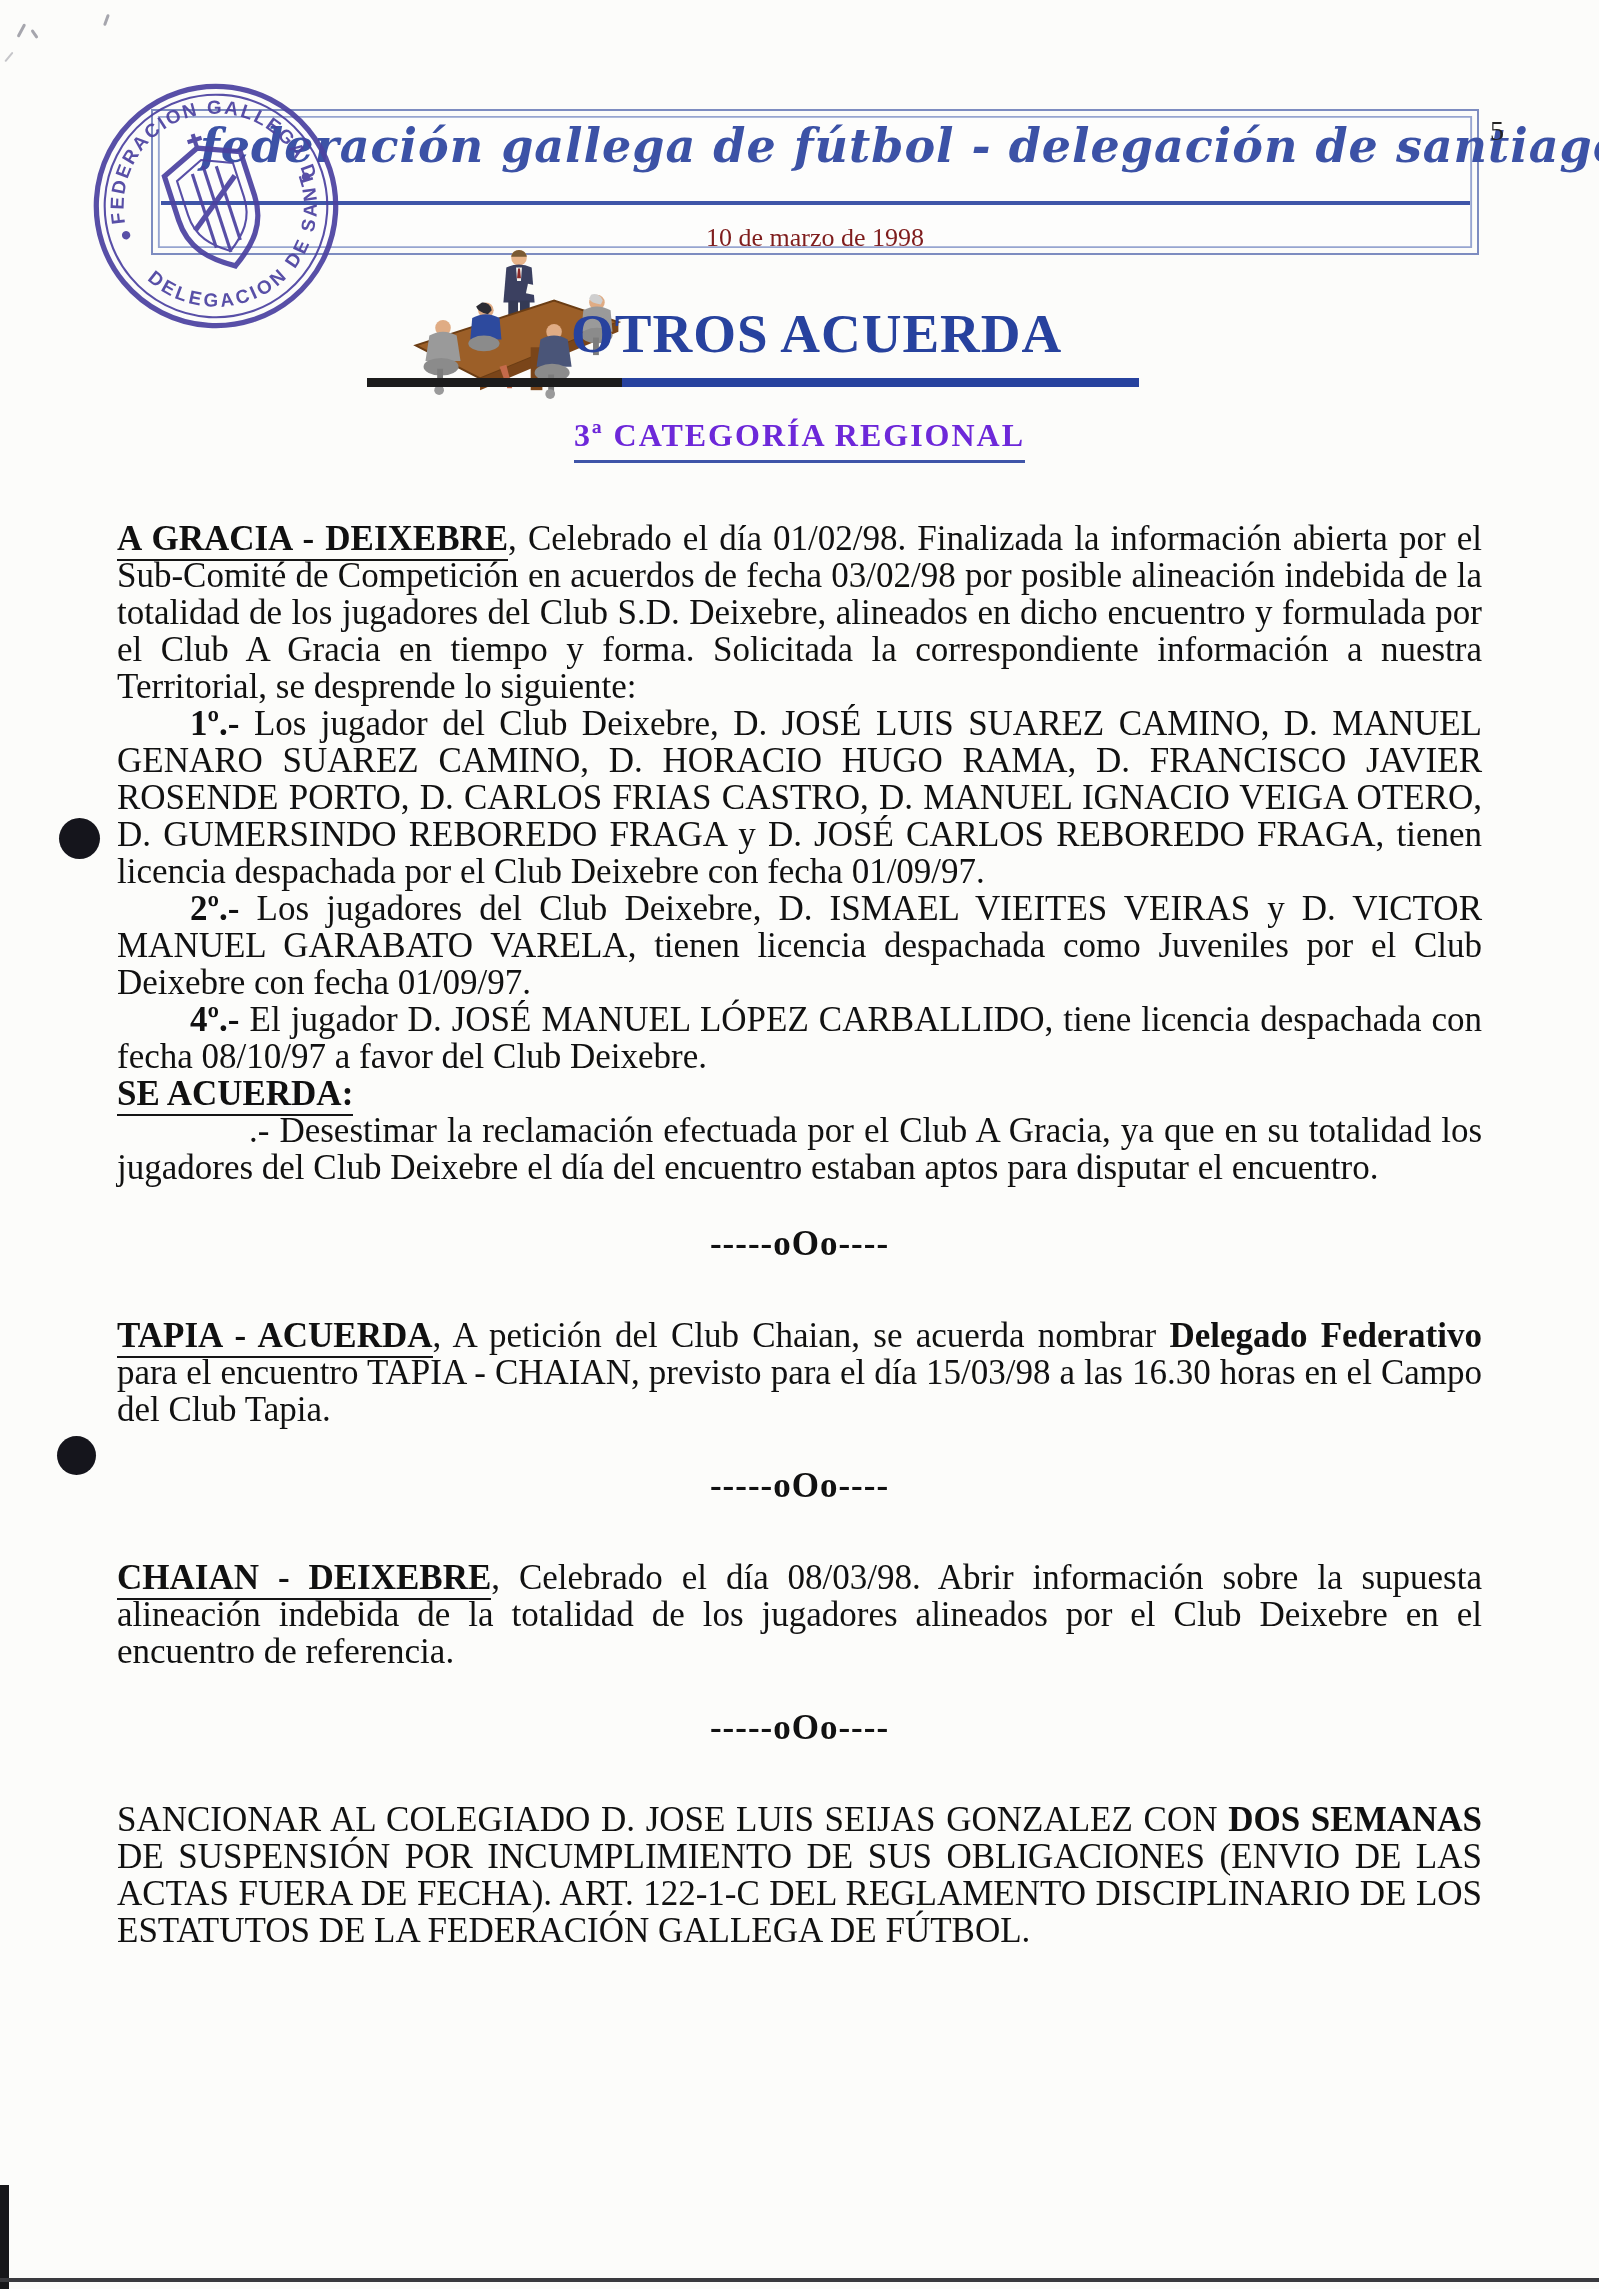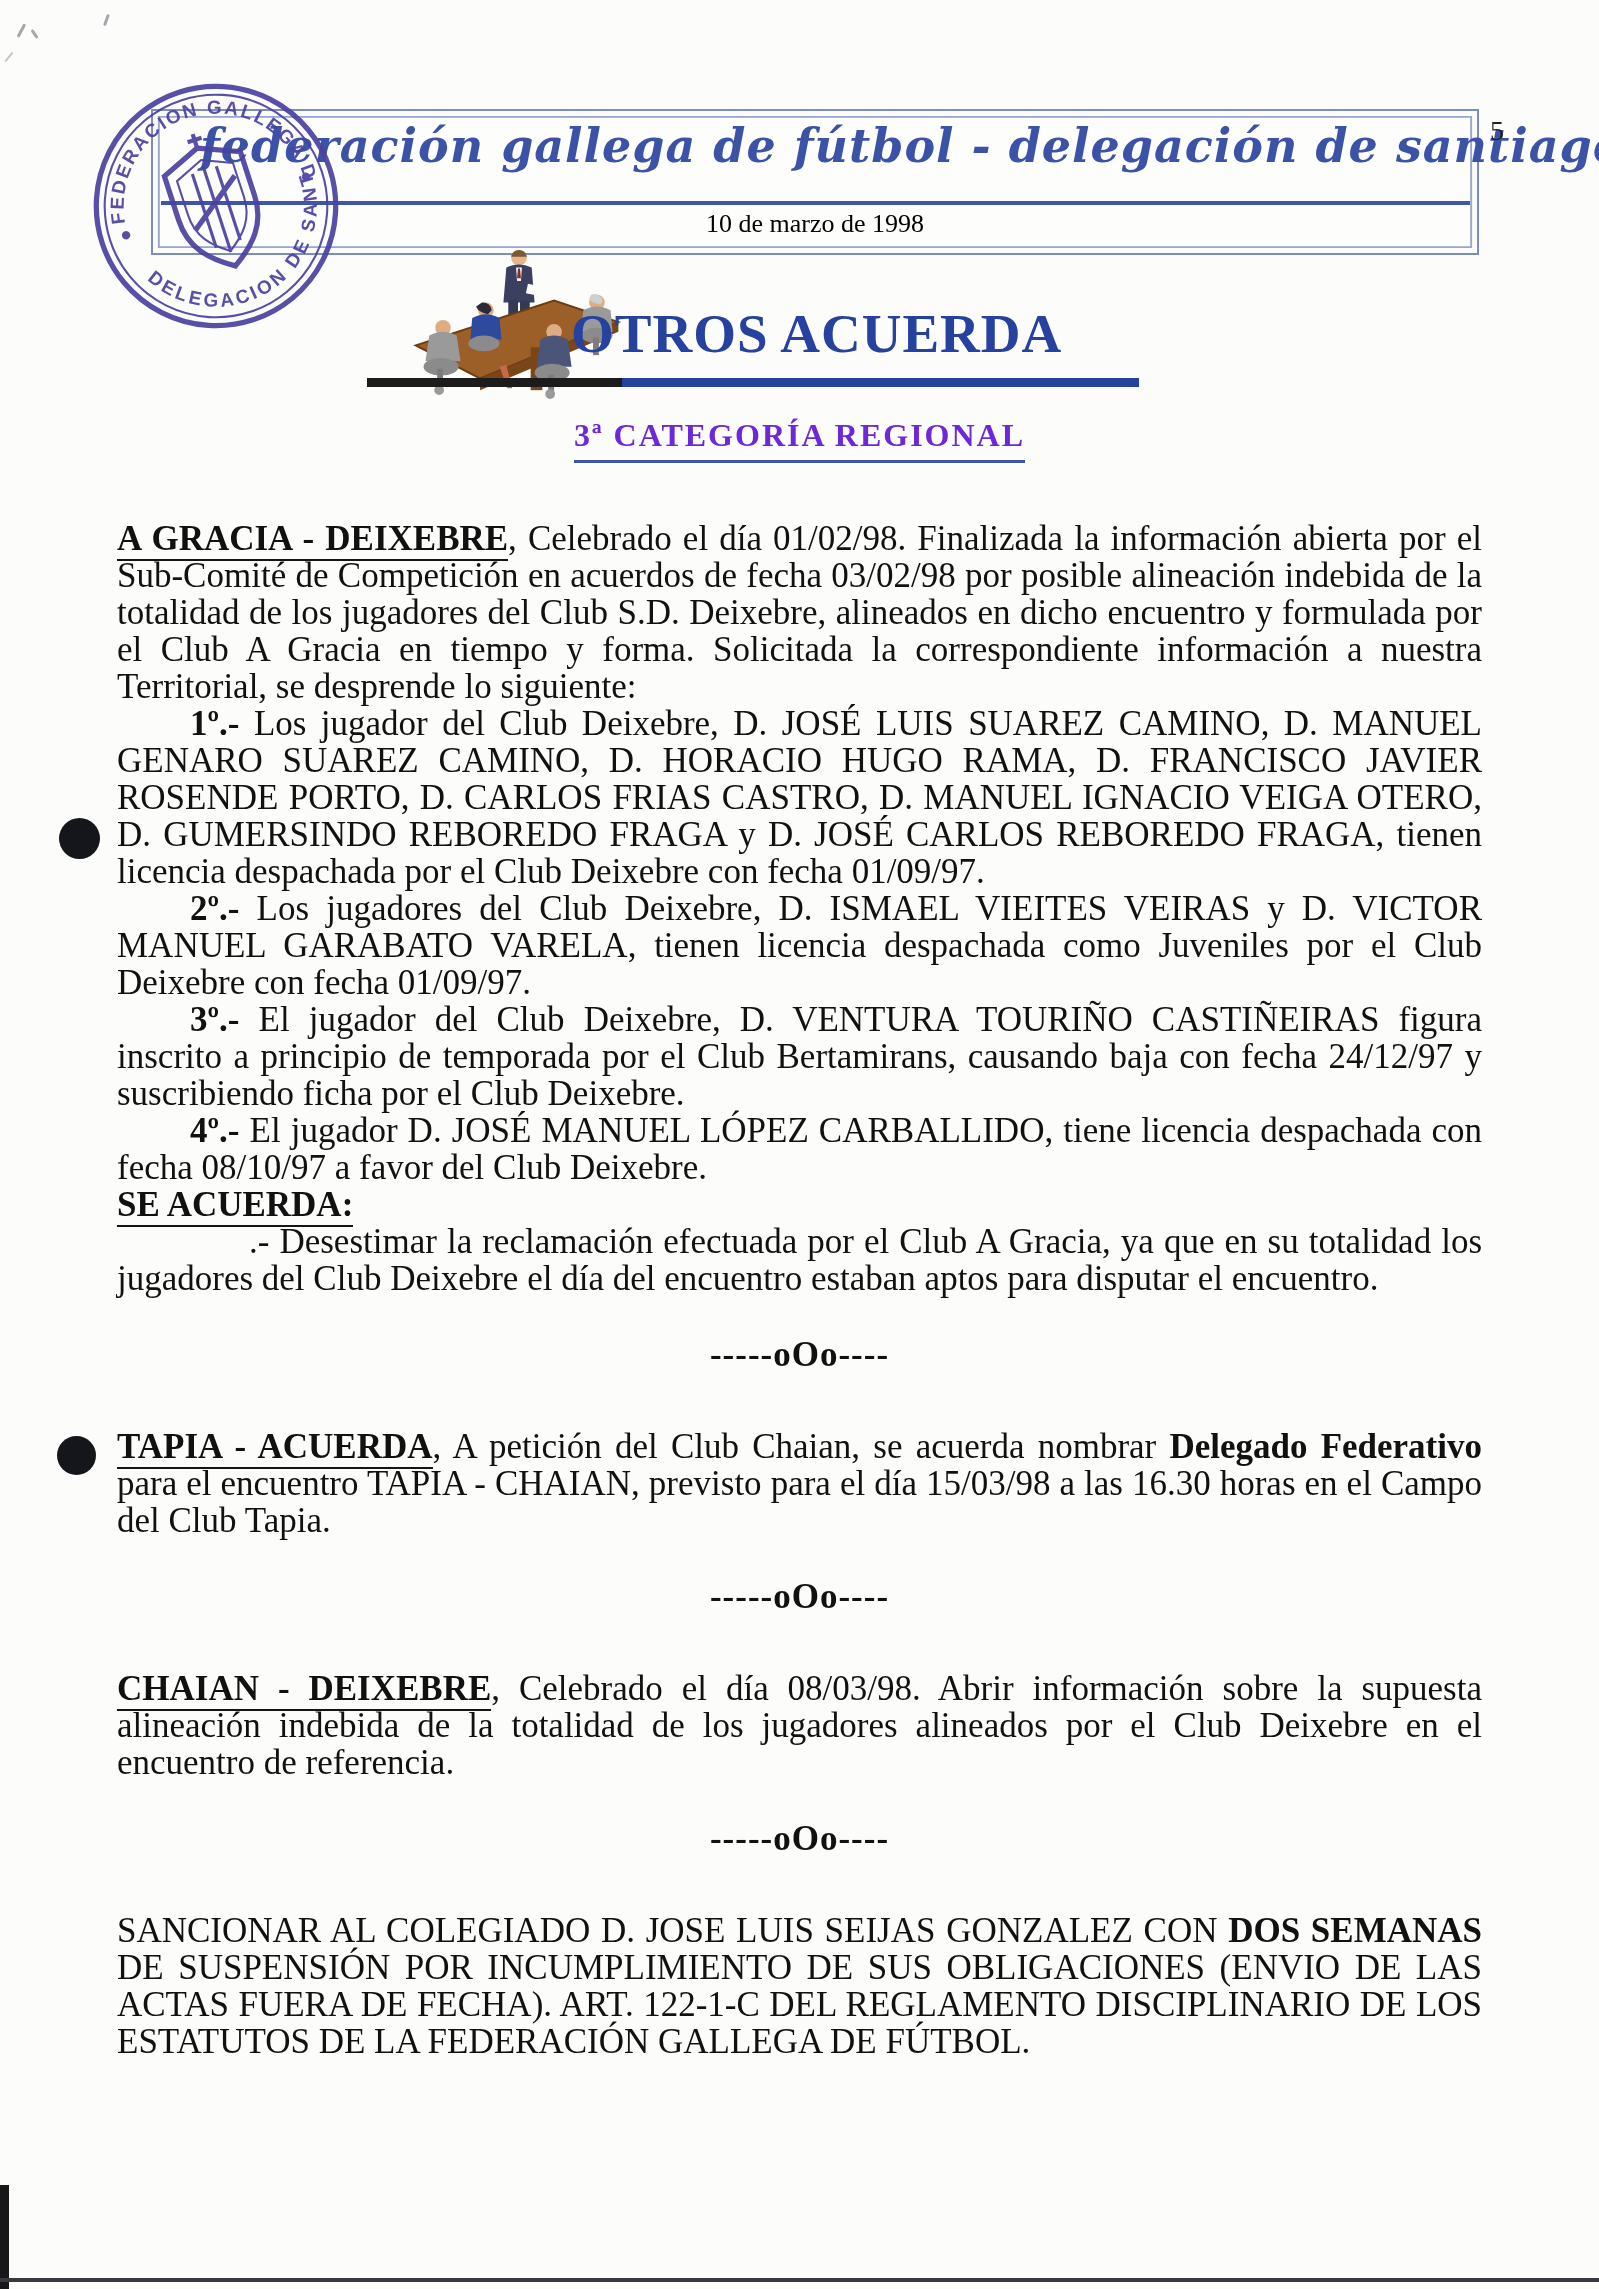--- a/index.html
+++ b/index.html
@@ -23,22 +23,22 @@
     font-family:"DejaVu Serif",serif;
     font-style:italic;font-weight:bold;
     font-size:46px;letter-spacing:1px;
     color:#3c52a6;white-space:nowrap;
   }
   .banner-rule{
     position:absolute;left:7.8px;top:90px;width:1309px;height:3.9px;
     background:#3f55a8;
   }
   .banner-date{
-    position:absolute;left:0;top:98px;width:100%;
-    text-align:center;font-size:26px;color:#000000;
+    position:absolute;left:0;top:112px;width:100%;
+    text-align:center;font-size:26px;color:#7f1d1d;
   }
   .page-number{
     position:absolute;left:1490px;top:115px;
     font-size:28px;color:#222;
   }
   
   .stamp{
     position:absolute;left:90px;top:80px;width:252px;height:252px;
     opacity:.92;
   }
@@ -172,21 +172,20 @@
 <div class="doc-title">OTROS ACUERDA</div>
 <div class="title-bar"></div>
 <div class="subtitle-row">
   <span class="doc-subtitle">3ª CATEGORÍA REGIONAL</span>
 </div>
 
 <div class="body-root" id="body-root">
     <p class="para"><span class="b u">A GRACIA - DEIXEBRE</span><span>, Celebrado el día 01/02/98. Finalizada la información abierta por el Sub-Comité de Competición en acuerdos de fecha 03/02/98 por posible alineación indebida de la totalidad de los jugadores del Club S.D. Deixebre, alineados en dicho encuentro y formulada por el Club A Gracia en tiempo y forma. Solicitada la correspondiente información a nuestra Territorial, se desprende lo siguiente:</span></p>
     <p class="para indent1"><span class="b">1º.- </span><span>Los jugador del Club Deixebre, D. JOSÉ LUIS SUAREZ CAMINO, D. MANUEL GENARO SUAREZ CAMINO, D. HORACIO HUGO RAMA, D. FRANCISCO JAVIER ROSENDE PORTO, D. CARLOS FRIAS CASTRO, D. MANUEL IGNACIO VEIGA OTERO, D. GUMERSINDO REBOREDO FRAGA y D. JOSÉ CARLOS REBOREDO FRAGA, tienen licencia despachada por el Club Deixebre con fecha 01/09/97.</span></p>
     <p class="para indent1"><span class="b">2º.- </span><span>Los jugadores del Club Deixebre, D. ISMAEL VIEITES VEIRAS y D. VICTOR MANUEL GARABATO VARELA, tienen licencia despachada como Juveniles por el Club Deixebre con fecha 01/09/97.</span></p>
-    <p class="para indent1"><span class="b">3º.- </span><span>El jugador del Club Deixebre, D. VENTURA TOURIÑO CASTIÑEIRAS figura inscrito a principio de temporada por el Club Bertamirans, causando baja con fecha 24/12/97 y suscribiendo ficha por el Club Deixebre.</span></p>
     <p class="para indent1"><span class="b">4º.- </span><span>El jugador D. JOSÉ MANUEL LÓPEZ CARBALLIDO, tiene licencia despachada con fecha 08/10/97 a favor del Club Deixebre.</span></p>
     <p class="para"><span class="b u">SE ACUERDA:</span></p>
     <p class="para indent2"><span>.- Desestimar la reclamación efectuada por el Club A Gracia, ya que en su totalidad los jugadores del Club Deixebre el día del encuentro estaban aptos para disputar el encuentro.</span></p>
     <div class="divider">-----oOo----</div>
     <p class="para"><span class="b u">TAPIA - ACUERDA</span><span>, A petición del Club Chaian, se acuerda nombrar </span><span class="b">Delegado Federativo</span><span> para el encuentro TAPIA - CHAIAN, previsto para el día 15/03/98 a las 16.30 horas en el Campo del Club Tapia.</span></p>
     <div class="divider">-----oOo----</div>
     <p class="para"><span class="b u">CHAIAN - DEIXEBRE</span><span>, Celebrado el día 08/03/98. Abrir información sobre la supuesta alineación indebida de la totalidad de los jugadores alineados por el Club Deixebre en el encuentro de referencia.</span></p>
     <div class="divider">-----oOo----</div>
     <p class="para"><span>SANCIONAR AL COLEGIADO D. JOSE LUIS SEIJAS GONZALEZ CON </span><span class="b">DOS SEMANAS</span><span> DE SUSPENSIÓN POR INCUMPLIMIENTO DE SUS OBLIGACIONES (ENVIO DE LAS ACTAS FUERA DE FECHA). ART. 122-1-C DEL REGLAMENTO DISCIPLINARIO DE LOS ESTATUTOS DE LA FEDERACIÓN GALLEGA DE FÚTBOL.</span></p>
   </div>

